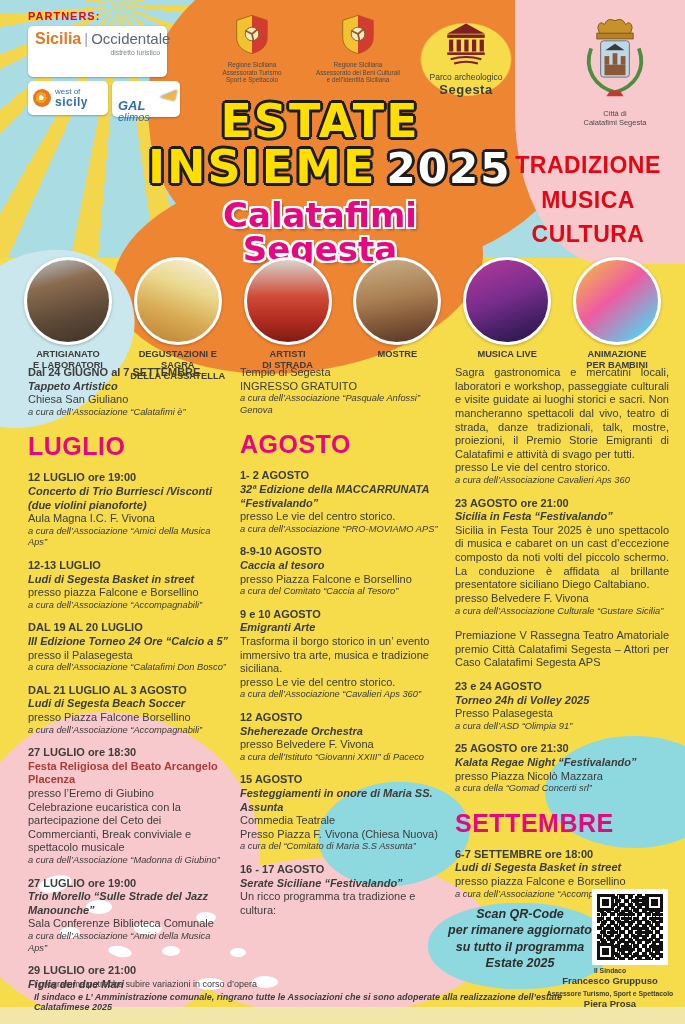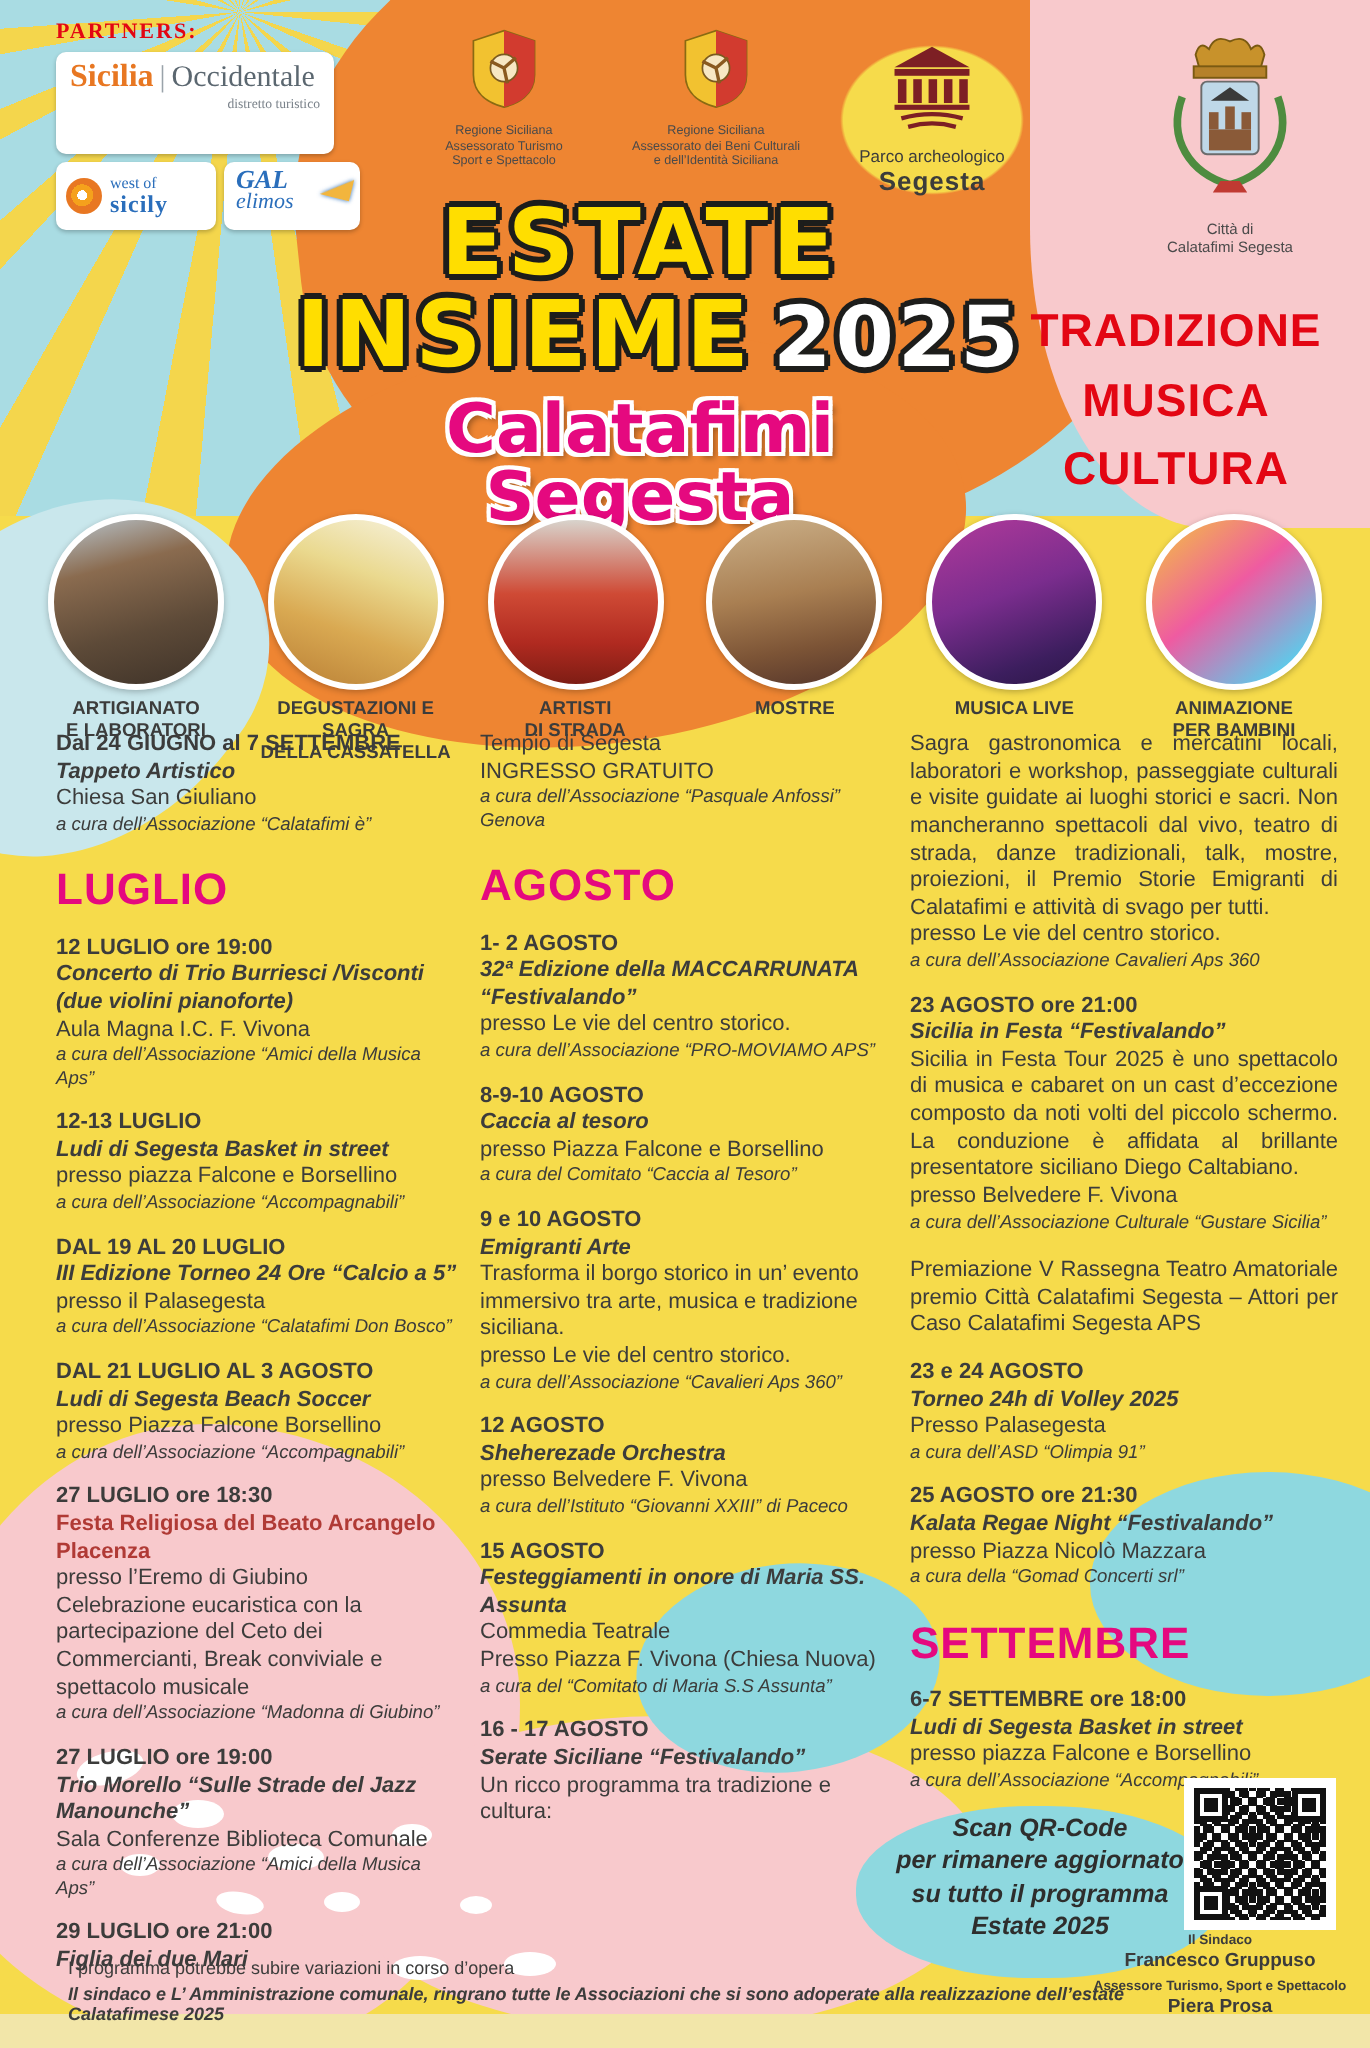--- a/index.html
+++ b/index.html
@@ -17,37 +17,37 @@
     border-radius:58% 42% 55% 45%/62% 38% 60% 40%;transform:rotate(38deg);}
   .pinkBL{left:-42px;top:712px;width:302px;height:312px;background:#F8C9CC;
     border-radius:48% 52% 45% 55%/55% 45% 55% 45%;}
   .pinkMid{left:168px;top:858px;width:326px;height:158px;background:#F8C9CC;border-radius:50%;}
   .cyanA{left:318px;top:782px;width:152px;height:104px;background:#8ED8DF;border-radius:50%;transform:rotate(-6deg);}
   .cyanB{left:545px;top:736px;width:178px;height:112px;background:#8ED8DF;border-radius:50%;}
   .cyanC{left:428px;top:903px;width:184px;height:86px;background:#8ED8DF;border-radius:48%;}
   .paleBottom{left:0;top:1007px;width:685px;height:17px;background:#F2E6A9;}
   .dot{position:absolute;background:#fff;border-radius:50%;z-index:1;}
   
-  .partners{position:absolute;left:28px;top:10px;z-index:3;width:160px;font-family:Liberation Serif, serif;}
+  .partners{position:absolute;left:28px;top:10px;z-index:3;width:160px;}
   .partners-label{color:#E30613;font-weight:bold;font-size:11px;letter-spacing:1px;}
   .pbox{background:#fff;border-radius:5px;box-shadow:0 1px 2px rgba(0,0,0,.25);box-sizing:border-box;}
   .pbox1{margin-top:4px;width:139px;padding:4px 7px 21px;}
   .so-row{display:flex;align-items:baseline;gap:3px;}
   .so-a{color:#E87722;font-weight:bold;font-size:16px;}
   .so-bar{color:#9aa3aa;font-size:15px;}
   .so-b{color:#5B6770;font-size:15px;}
   .so-tag{color:#7a828a;font-size:6.8px;text-align:right;margin-top:1px;}
   .prow2{display:flex;gap:4px;margin-top:4px;}
   .pbox2{width:80px;height:34px;padding:3px 5px;display:flex;align-items:center;gap:4px;}
   .ws-icon{width:18px;height:18px;border-radius:50%;flex:0 0 auto;
     background:radial-gradient(circle at 45% 48%,#fff 0 2.5px,#F5A11C 2.5px 5.5px,#E87722 5.5px 9px);}
   .ws-txt{line-height:1;color:#2A6EBB;}
   .ws-top{font-size:8px;}
   .ws-bot{font-size:12px;font-weight:bold;letter-spacing:.5px;}
-  .pbox3{width:68px;height:34px;padding:2px 6px;position:relative;color:#2A6EBB;font-style:italic;line-height:1;}
+  .pbox3{width:68px;height:34px;padding:18px 6px;position:relative;color:#2A6EBB;font-style:italic;line-height:1;}
   .gal-top{font-weight:bold;font-size:13px;}
   .gal-bot{font-size:11px;}
   .gal-tri{position:absolute;right:4px;top:7px;width:0;height:0;border-left:15px solid transparent;
     border-bottom:11px solid #F2B53D;transform:rotate(14deg);filter:drop-shadow(0 0 1px #2A6EBB);}
   .inst{position:absolute;z-index:3;text-align:center;}
   .inst-cap{font-size:6.3px;line-height:1.2;color:#4a4a4a;margin-top:2px;}
   .inst1{left:202px;top:13px;width:100px;}
   .inst2{left:302px;top:13px;width:112px;}
   .parco{left:412px;top:16px;width:108px;background:radial-gradient(closest-side,#F6DB4B 82%,rgba(246,219,75,0) 85%);padding:4px 0 6px;}
   .parco-cap1{font-size:8.5px;color:#3C3C3B;margin-top:2px;}
@@ -80,21 +80,21 @@
   
   .col{position:absolute;top:366px;z-index:2;font-size:11px;line-height:1.24;}
   .col1{left:28px;width:202px;}
   .col2{left:240px;width:210px;}
   .col3{left:455px;width:214px;}
   .ev{margin-bottom:10px;}
   .ev-date{font-weight:bold;}
   .ev-title{font-weight:bold;font-style:italic;}
   .ev-title.red{color:#B03A35;font-style:normal;}
   .ev-org{font-size:9.3px;font-style:italic;}
-  .sec{font-size:22px;font-weight:bold;color:#E5097F;margin:13px 0 9px;letter-spacing:.5px;}
+  .sec{font-size:25px;font-weight:bold;color:#E5097F;margin:13px 0 9px;letter-spacing:.5px;}
   .just{text-align:justify;}
   .notice{margin:12px 0 10px;}
   
   .scan{position:absolute;left:448px;top:906px;width:144px;z-index:3;text-align:center;
     font-weight:bold;font-style:italic;font-size:12.5px;line-height:1.3;color:#2e2e2d;}
   .qr{position:absolute;left:592px;top:889px;width:76px;height:76px;background:#fff;padding:5px;box-sizing:border-box;z-index:3;}
   .qr-pat{position:relative;width:100%;height:100%;
     background:conic-gradient(#111 25%,transparent 0 50%,#111 0 75%,transparent 0) 0 0/9px 9px,
                conic-gradient(#111 25%,transparent 0 50%,#111 0 75%,transparent 0) 3px 5px/7px 7px,#fff;}
   .f{position:absolute;width:17px;height:17px;background:#fff;border:3.5px solid #111;box-sizing:border-box;}

